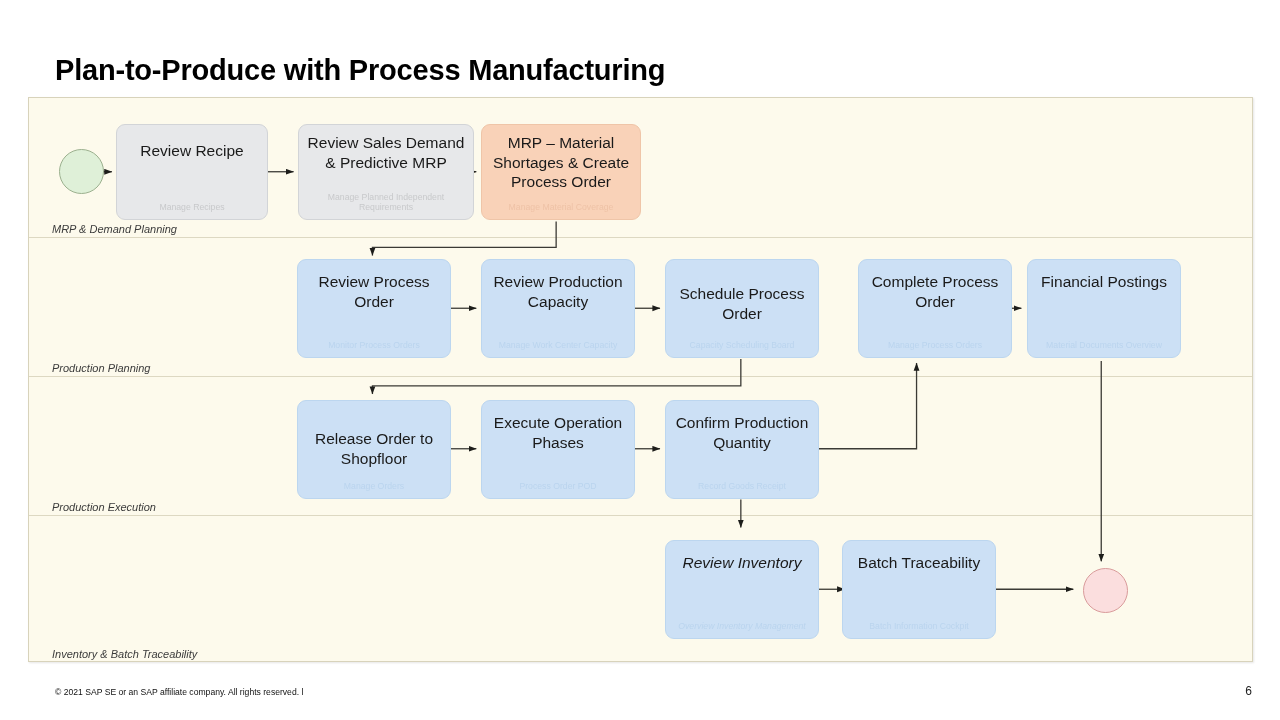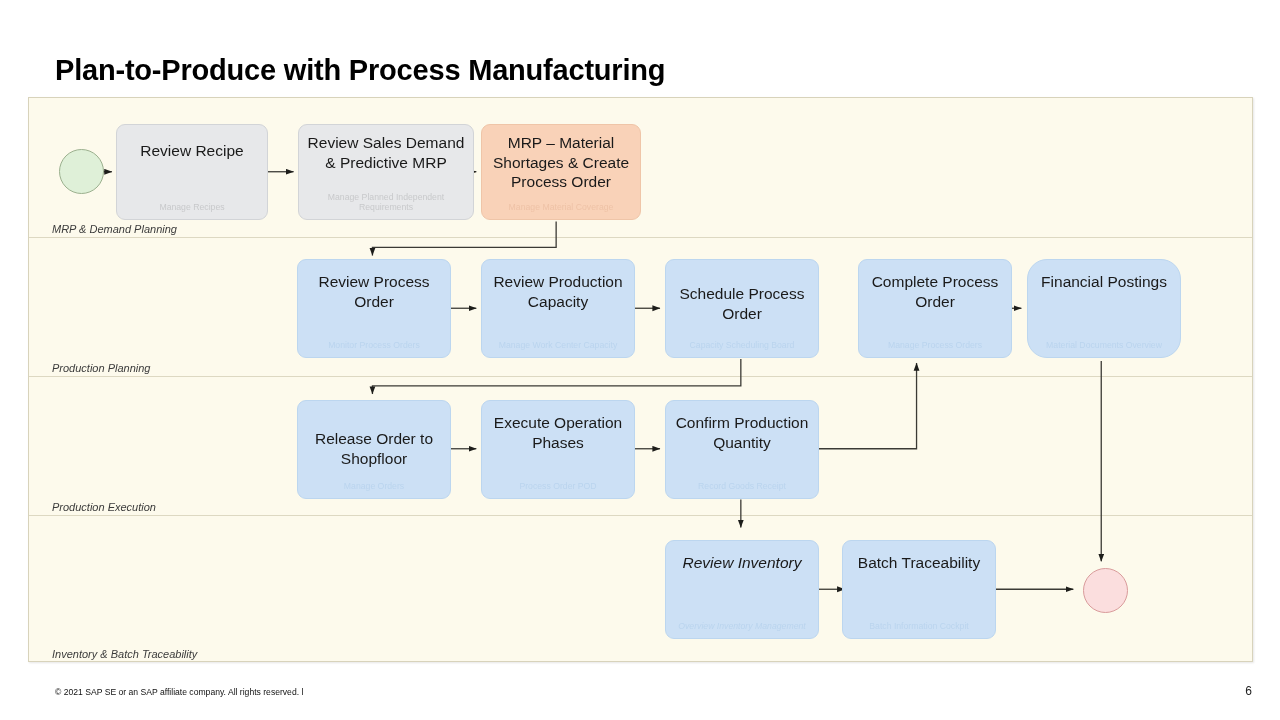--- a/index.html
+++ b/index.html
@@ -244,21 +244,21 @@
   <div class="node blue" style="left:636px; top:161px; width:154px; height:99px;">
     <div class="title" style="padding-top:24px;">Schedule Process Order</div>
     <div class="app">Capacity Scheduling Board</div>
   </div>
 
   <div class="node blue" style="left:813px; top:161px; width:154px; height:99px;margin-left:16px;">
     <div class="title" style="padding-top:12px;">Complete Process Order</div>
     <div class="app">Manage Process Orders</div>
   </div>
 
-  <div class="node blue" style="left:998px; top:161px; width:154px; height:99px;border-radius:20px;">
+  <div class="node blue" style="left:998px; top:161px; width:154px; height:99px;">
     <div class="title" style="padding-top:12px;">Financial Postings</div>
     <div class="app">Material Documents Overview</div>
   </div>
 
   <div class="node blue" style="left:268px; top:302px; width:154px; height:99px;">
     <div class="title" style="padding-top:28px;">Release Order to Shopfloor</div>
     <div class="app">Manage Orders</div>
   </div>
 
   <div class="node blue" style="left:452px; top:302px; width:154px; height:99px;">

